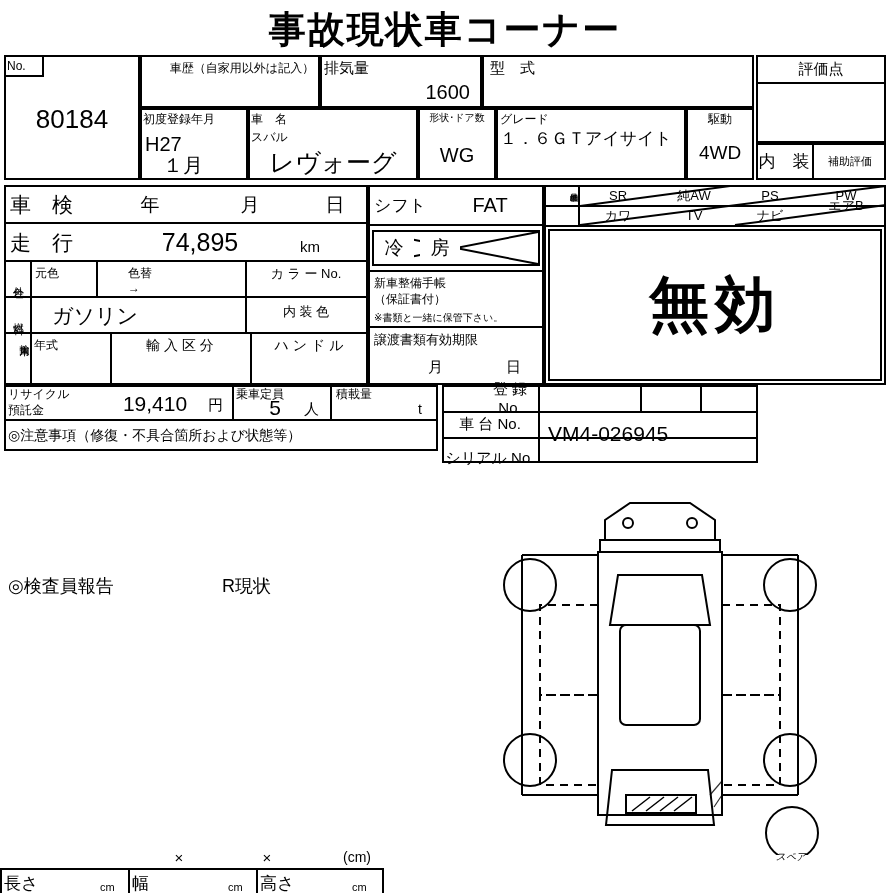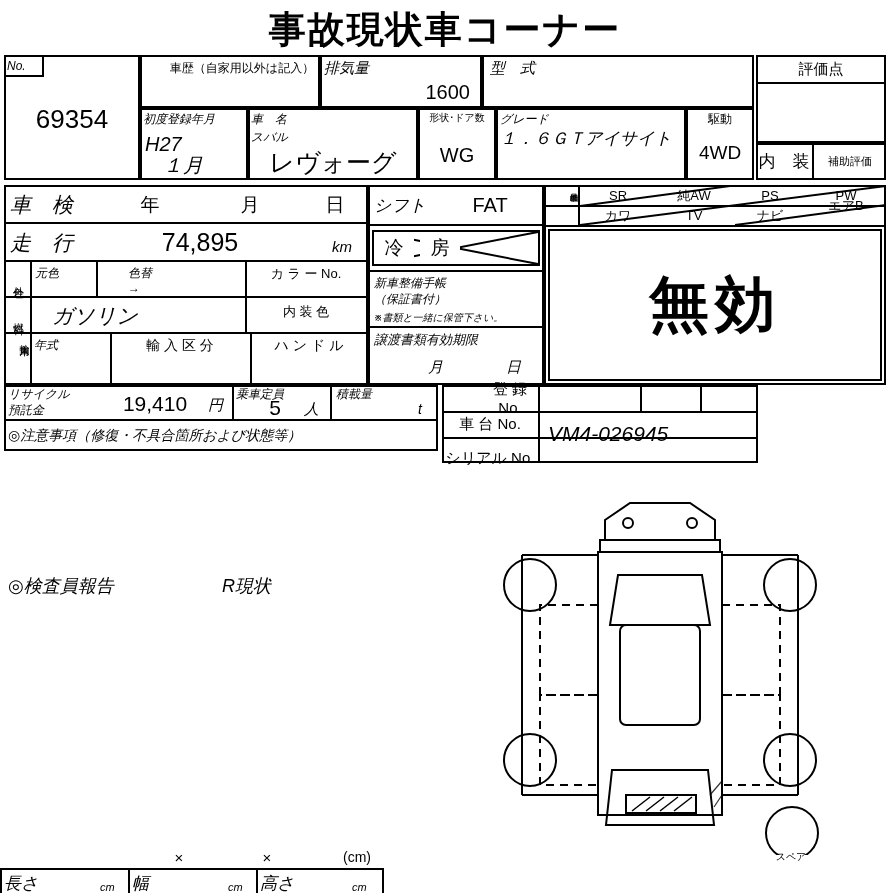--- a/index.html
+++ b/index.html
@@ -8,21 +8,21 @@
     background:#ffffff;
     font-family:"Liberation Sans","DejaVu Sans",sans-serif;
     color:#000;
     position:relative;
     overflow:hidden;
   }
   .sheet{position:absolute;left:0;top:0;width:890px;height:893px;}
   .abs{position:absolute;box-sizing:border-box;}
   .bx{border:2px solid #000;}
   .ctr{display:flex;align-items:center;justify-content:center;text-align:center;}
-  .lft{display:flex;align-items:center;justify-content:flex-start;font-style:italic;}
+  .lft{display:flex;align-items:center;justify-content:flex-start;}
   .ttl{
     font-size:37px;font-weight:bold;letter-spacing:2px;
     width:100%;text-align:center;top:4px;
   }
   .lbl{font-size:15px;}
   .lbl-s{font-size:12px;}
   .lbl-xs{font-size:10px;}
   .big{font-size:26px;}
   .mid{font-size:20px;}
   .vert{
@@ -37,21 +37,21 @@
 </head>
 <body>
 
 <div class="sheet">
 
   <div class="abs ttl" style="left:0;top:5px;">事故現状車コーナー</div>
 
   <div class="abs bx" style="left:4px;top:55px;width:136px;height:125px;"></div>
   <div class="abs bx" style="left:4px;top:55px;width:40px;height:22px;"></div>
   <div class="abs lbl-s lft" style="left:7px;top:57px;width:40px;height:18px;">No.</div>
-  <div class="abs big ctr" style="left:4px;top:100px;width:136px;height:38px;">69354</div>
+  <div class="abs big ctr" style="left:4px;top:100px;width:136px;height:38px;">80184</div>
 
   <div class="abs bx" style="left:140px;top:55px;width:180px;height:53px;"></div>
   <div class="abs lbl ctr" style="left:142px;top:57px;width:200px;height:22px;font-size:12px;">車歴（自家用以外は記入）</div>
 
   <div class="abs bx" style="left:320px;top:55px;width:162px;height:53px;"></div>
   <div class="abs lbl lft" style="left:324px;top:58px;width:90px;height:20px;">排気量</div>
   <div class="abs mid ctr" style="left:330px;top:80px;width:140px;height:24px;justify-content:flex-end;">1600</div>
 
   <div class="abs bx" style="left:482px;top:55px;width:272px;height:53px;"></div>
   <div class="abs lbl lft" style="left:490px;top:58px;width:90px;height:20px;">型　式</div>
@@ -92,21 +92,21 @@
 
   <div class="abs" style="left:4px;top:222px;width:364px;height:2px;background:#000;"></div>
   <div class="abs lft" style="left:10px;top:190px;width:80px;height:30px;font-size:21px;">車　検</div>
   <div class="abs ctr" style="left:120px;top:190px;width:60px;height:30px;font-size:19px;">年</div>
   <div class="abs ctr" style="left:220px;top:190px;width:60px;height:30px;font-size:19px;">月</div>
   <div class="abs ctr" style="left:310px;top:190px;width:50px;height:30px;font-size:19px;">日</div>
 
   <div class="abs" style="left:4px;top:260px;width:364px;height:2px;background:#000;"></div>
   <div class="abs lft" style="left:10px;top:228px;width:80px;height:30px;font-size:21px;">走　行</div>
   <div class="abs ctr" style="left:110px;top:226px;width:180px;height:32px;font-size:25px;">74,895</div>
-  <div class="abs lft" style="left:300px;top:234px;width:50px;height:24px;font-size:15px;margin-left:32px;">km</div>
+  <div class="abs lft" style="left:300px;top:234px;width:50px;height:24px;font-size:15px;">km</div>
 
   <div class="abs" style="left:4px;top:296px;width:364px;height:2px;background:#000;"></div>
   <div class="abs" style="left:30px;top:262px;width:2px;height:34px;background:#000;"></div>
   <div class="abs" style="left:96px;top:262px;width:2px;height:34px;background:#000;"></div>
   <div class="abs" style="left:245px;top:262px;width:2px;height:34px;background:#000;"></div>
   <div class="abs lbl-s ctr vert" style="left:8px;top:264px;width:20px;height:30px;font-size:11px;">外色</div>
   <div class="abs lbl-s lft" style="left:35px;top:264px;width:60px;height:18px;">元色</div>
   <div class="abs lbl-s lft" style="left:128px;top:264px;width:60px;height:18px;">色替</div>
   <div class="abs lbl-s lft" style="left:128px;top:280px;width:40px;height:16px;">→</div>
   <div class="abs lbl-s ctr" style="left:247px;top:264px;width:118px;height:20px;font-size:13px;">カ ラ ー No.</div>
@@ -250,21 +250,21 @@
       <line x1="132" y1="316" x2="150" y2="302"></line>
       <line x1="146" y1="316" x2="164" y2="302"></line>
       <line x1="160" y1="316" x2="178" y2="302"></line>
       <line x1="174" y1="316" x2="192" y2="302"></line>
     </g>
     <g stroke="#000" stroke-width="1.2" opacity="0.8">
       <line x1="210" y1="300" x2="222" y2="286"></line>
       <line x1="214" y1="312" x2="222" y2="300"></line>
     </g>
   </svg>
-  <div class="abs lbl-xs ctr" style="left:768px;top:850px;width:46px;height:14px;font-size:10px;">スペア</div>
+  <div class="abs lbl-xs ctr" style="left:768px;top:850px;width:46px;height:14px;font-size:10px;font-style:italic;">スペア</div>
 
   <div class="abs lbl ctr" style="left:164px;top:846px;width:30px;height:22px;font-size:15px;">×</div>
   <div class="abs lbl ctr" style="left:252px;top:846px;width:30px;height:22px;font-size:15px;">×</div>
   <div class="abs lbl ctr" style="left:332px;top:846px;width:50px;height:22px;font-size:14px;">(cm)</div>
 
   <div class="abs bx" style="left:0px;top:868px;width:384px;height:30px;"></div>
   <div class="abs" style="left:128px;top:868px;width:2px;height:30px;background:#000;"></div>
   <div class="abs" style="left:256px;top:868px;width:2px;height:30px;background:#000;"></div>
   <div class="abs lft" style="left:4px;top:870px;width:60px;height:26px;font-size:17px;">長さ</div>
   <div class="abs lft" style="left:100px;top:878px;width:30px;height:18px;font-size:11px;">cm</div>

